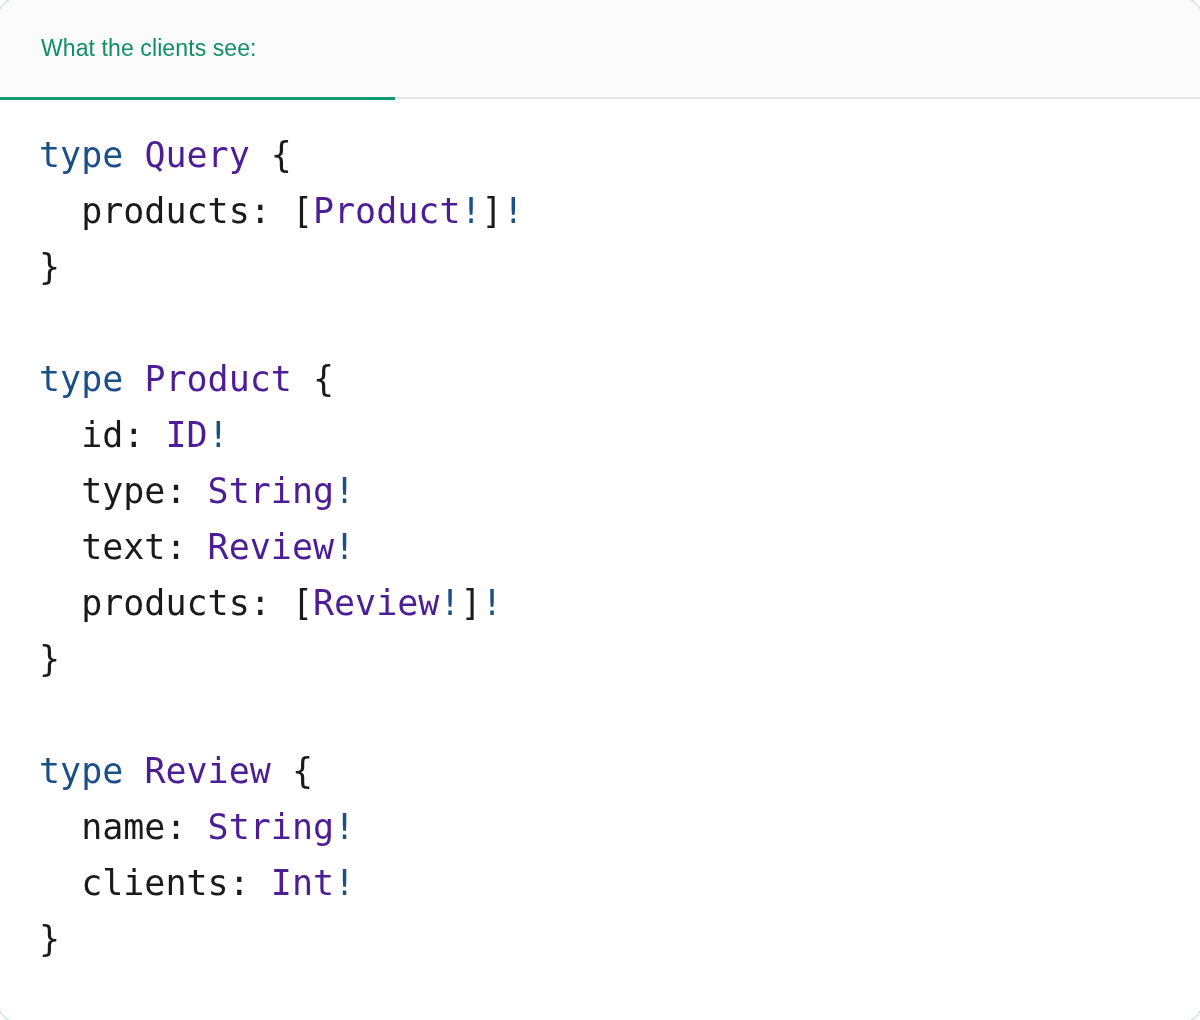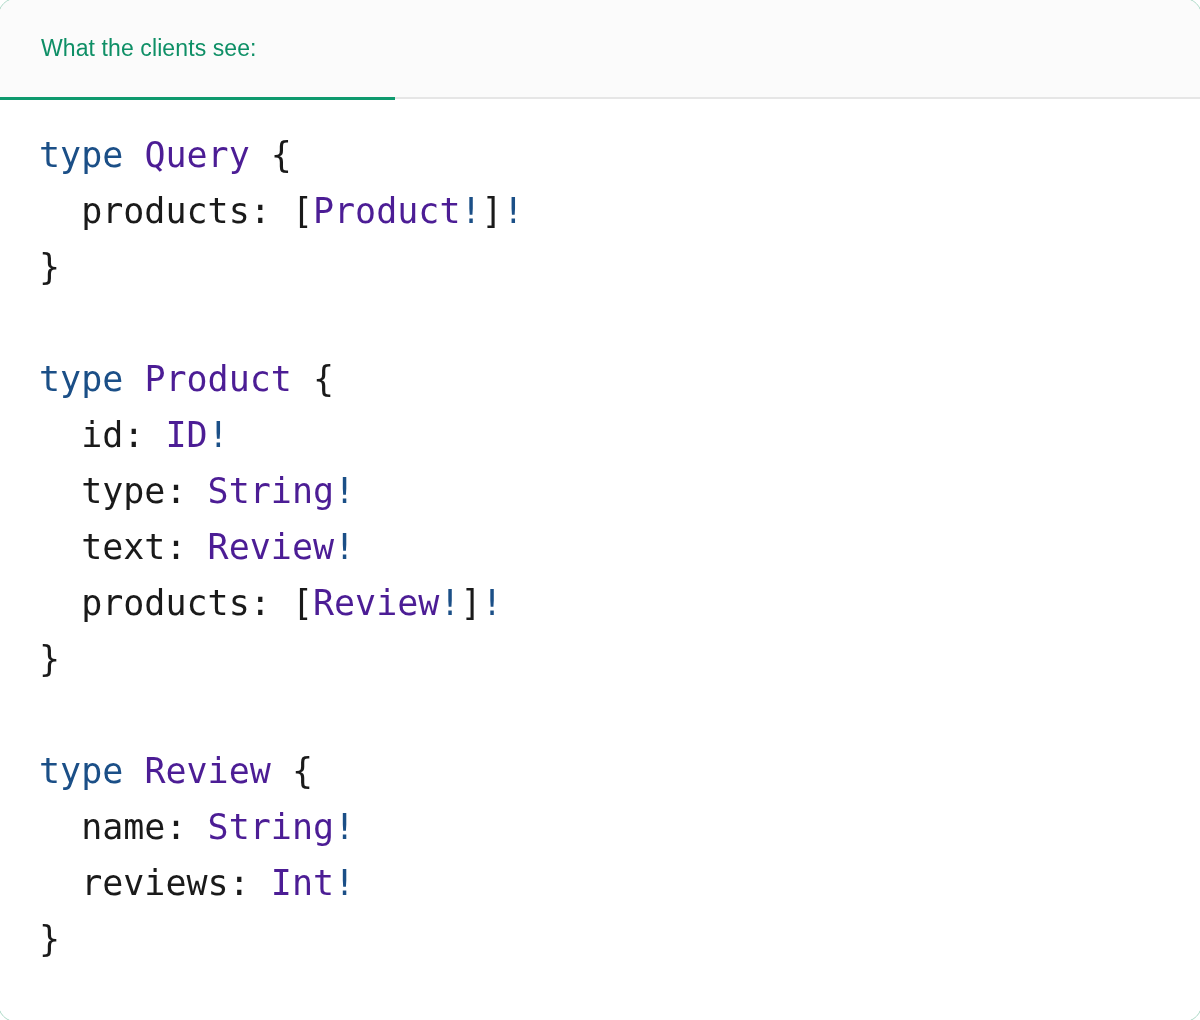--- a/index.html
+++ b/index.html
@@ -123,17 +123,17 @@
 <span></span>
 <span><span class="t-kw">type</span><span class="t-plain"> </span><span class="t-type">Product</span><span class="t-plain"> </span><span class="t-punc">{</span></span>
 <span><span class="t-plain">  </span><span class="t-field">id</span><span class="t-punc">:</span><span class="t-plain"> </span><span class="t-type">ID</span><span class="t-bang">!</span></span>
 <span><span class="t-plain">  </span><span class="t-field">type</span><span class="t-punc">:</span><span class="t-plain"> </span><span class="t-type">String</span><span class="t-bang">!</span></span>
 <span><span class="t-plain">  </span><span class="t-field">text</span><span class="t-punc">:</span><span class="t-plain"> </span><span class="t-type">Review</span><span class="t-bang">!</span></span>
 <span><span class="t-plain">  </span><span class="t-field">products</span><span class="t-punc">:</span><span class="t-plain"> </span><span class="t-punc">[</span><span class="t-type">Review</span><span class="t-bang">!</span><span class="t-punc">]</span><span class="t-bang">!</span></span>
 <span><span class="t-punc">}</span></span>
 <span></span>
 <span><span class="t-kw">type</span><span class="t-plain"> </span><span class="t-type">Review</span><span class="t-plain"> </span><span class="t-punc">{</span></span>
 <span><span class="t-plain">  </span><span class="t-field">name</span><span class="t-punc">:</span><span class="t-plain"> </span><span class="t-type">String</span><span class="t-bang">!</span></span>
-<span><span class="t-plain">  </span><span class="t-field">reviews</span><span class="t-punc">:</span><span class="t-plain"> </span><span class="t-type">Int</span><span class="t-bang">!</span></span>
+<span><span class="t-plain">  </span><span class="t-field">clients</span><span class="t-punc">:</span><span class="t-plain"> </span><span class="t-type">Int</span><span class="t-bang">!</span></span>
 <span><span class="t-punc">}</span></span></pre>
   </div>
 
 </div>
 
 </body></html>

